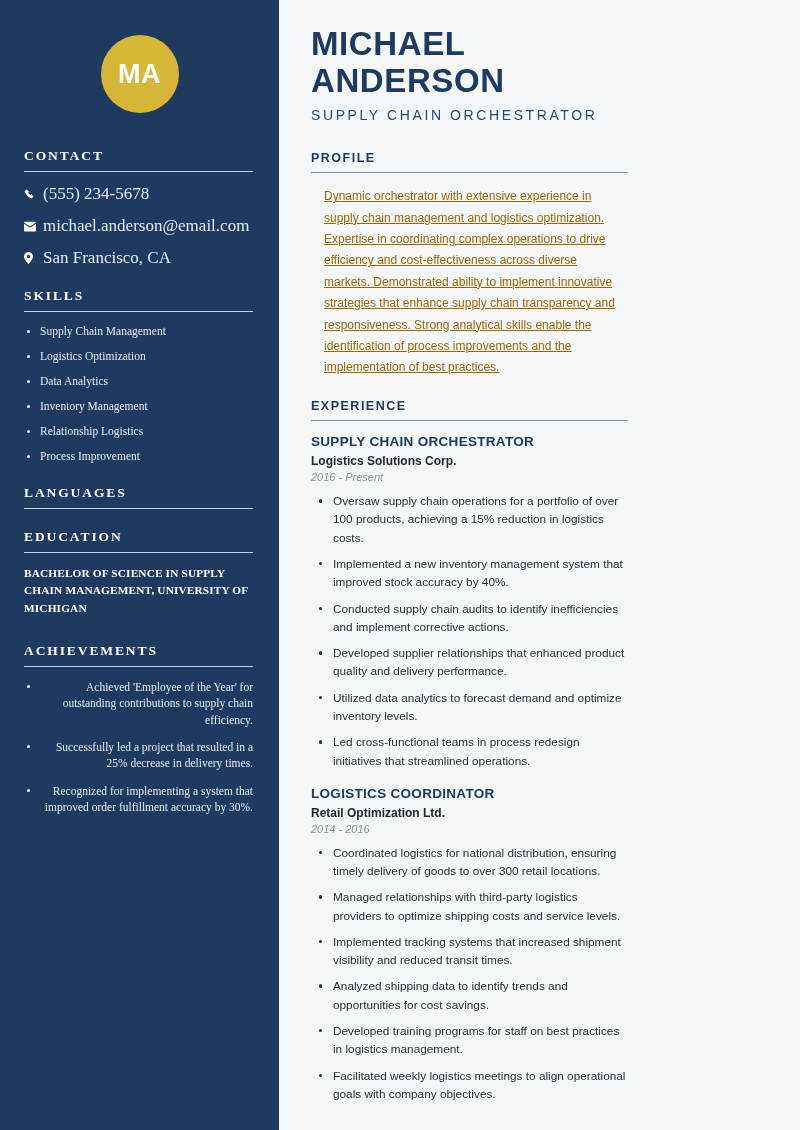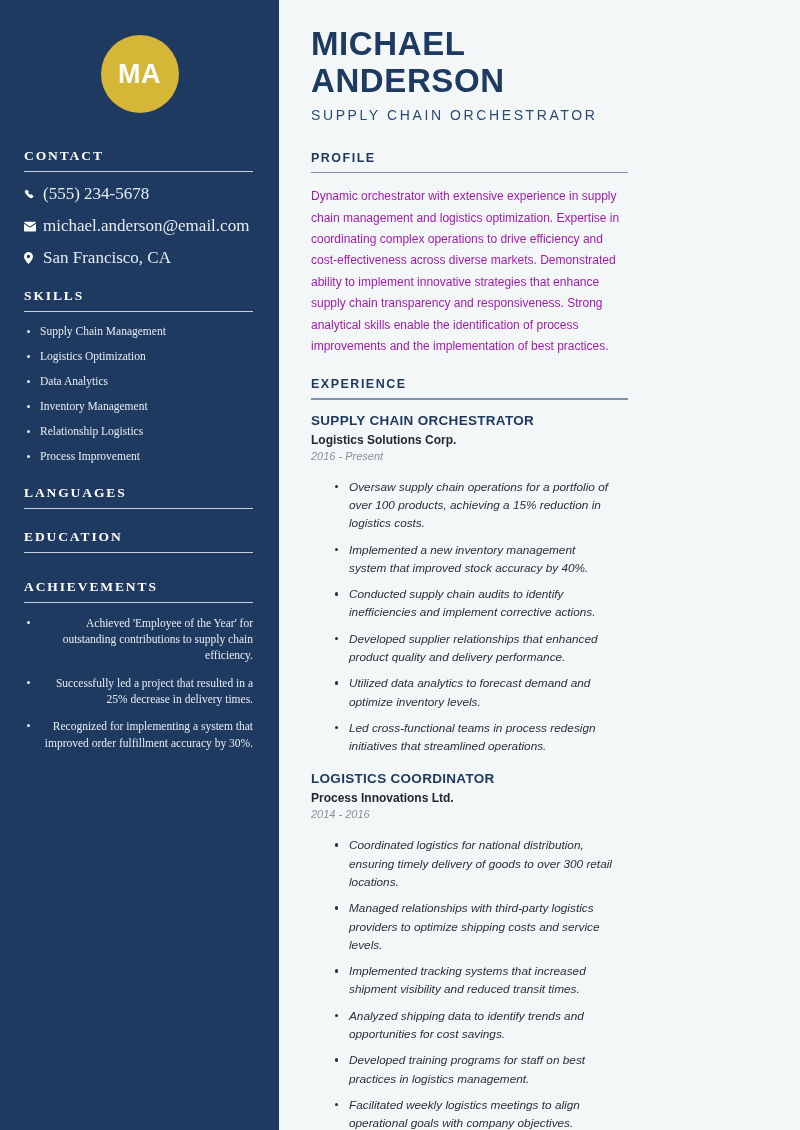--- a/index.html
+++ b/index.html
@@ -149,22 +149,23 @@
     text-transform: uppercase;
   }
   .main-rule {
     height: 1.5px;
     background: #7f92a8;
     margin: 0 0 13px 0;
   }
   .profile-text {
     font-size: 12px;
     line-height: 1.78;
-    color: #a21caf;
-    margin: 0;
+    color: #a16207;
+    margin: 13px;
+    text-decoration: underline;
   }
   .job { margin-bottom: 16px; }
   .job-title {
     font-size: 13.5px;
     font-weight: bold;
     color: #1f3a60;
     letter-spacing: 0.3px;
     margin: 0 0 5px 0;
     text-transform: uppercase;
   }
@@ -175,23 +176,22 @@
     margin: 0 0 3px 0;
   }
   .job-dates {
     font-size: 11px;
     font-style: italic;
     color: #8a8f96;
     margin: 0 0 9px 0;
   }
   .job-list {
     list-style: none;
-    margin: 16px;
+    margin: 0;
     padding: 0;
-    font-style: italic;
   }
   .job-list li {
     position: relative;
     padding-left: 22px;
     margin-bottom: 8px;
     font-size: 11.8px;
     line-height: 1.55;
     color: #2a2f36;
   }
   .job-list li::before {
@@ -267,20 +267,21 @@
       </section>
 
       <section class="side-sec">
         <h2 class="side-h">LANGUAGES</h2>
         <div class="side-rule"></div>
       </section>
 
       <section class="side-sec">
         <h2 class="side-h">EDUCATION</h2>
         <div class="side-rule"></div>
+        <div class="edu-item">BACHELOR OF SCIENCE IN SUPPLY CHAIN MANAGEMENT, UNIVERSITY OF MICHIGAN</div>
       </section>
 
       <section class="side-sec" style="margin-top:26px;">
         <h2 class="side-h">ACHIEVEMENTS</h2>
         <div class="side-rule"></div>
         <ul class="side-list ach-list">
           <li>Achieved 'Employee of the Year' for outstanding contributions to supply chain efficiency.</li>
           <li>Successfully led a project that resulted in a 25% decrease in delivery times.</li>
           <li>Recognized for implementing a system that improved order fulfillment accuracy by 30%.</li>
         </ul>
@@ -313,21 +314,21 @@
           <li>Implemented a new inventory management system that improved stock accuracy by 40%.</li>
           <li>Conducted supply chain audits to identify inefficiencies and implement corrective actions.</li>
           <li>Developed supplier relationships that enhanced product quality and delivery performance.</li>
           <li>Utilized data analytics to forecast demand and optimize inventory levels.</li>
           <li>Led cross-functional teams in process redesign initiatives that streamlined operations.</li>
         </ul>
       </div>
 
       <div class="job">
         <h3 class="job-title">LOGISTICS COORDINATOR</h3>
-        <div class="job-company">Process Innovations Ltd.</div>
+        <div class="job-company">Retail Optimization Ltd.</div>
         <div class="job-dates">2014 - 2016</div>
         <ul class="job-list">
           <li>Coordinated logistics for national distribution, ensuring timely delivery of goods to over 300 retail locations.</li>
           <li>Managed relationships with third-party logistics providers to optimize shipping costs and service levels.</li>
           <li>Implemented tracking systems that increased shipment visibility and reduced transit times.</li>
           <li>Analyzed shipping data to identify trends and opportunities for cost savings.</li>
           <li>Developed training programs for staff on best practices in logistics management.</li>
           <li>Facilitated weekly logistics meetings to align operational goals with company objectives.</li>
         </ul>
       </div>

